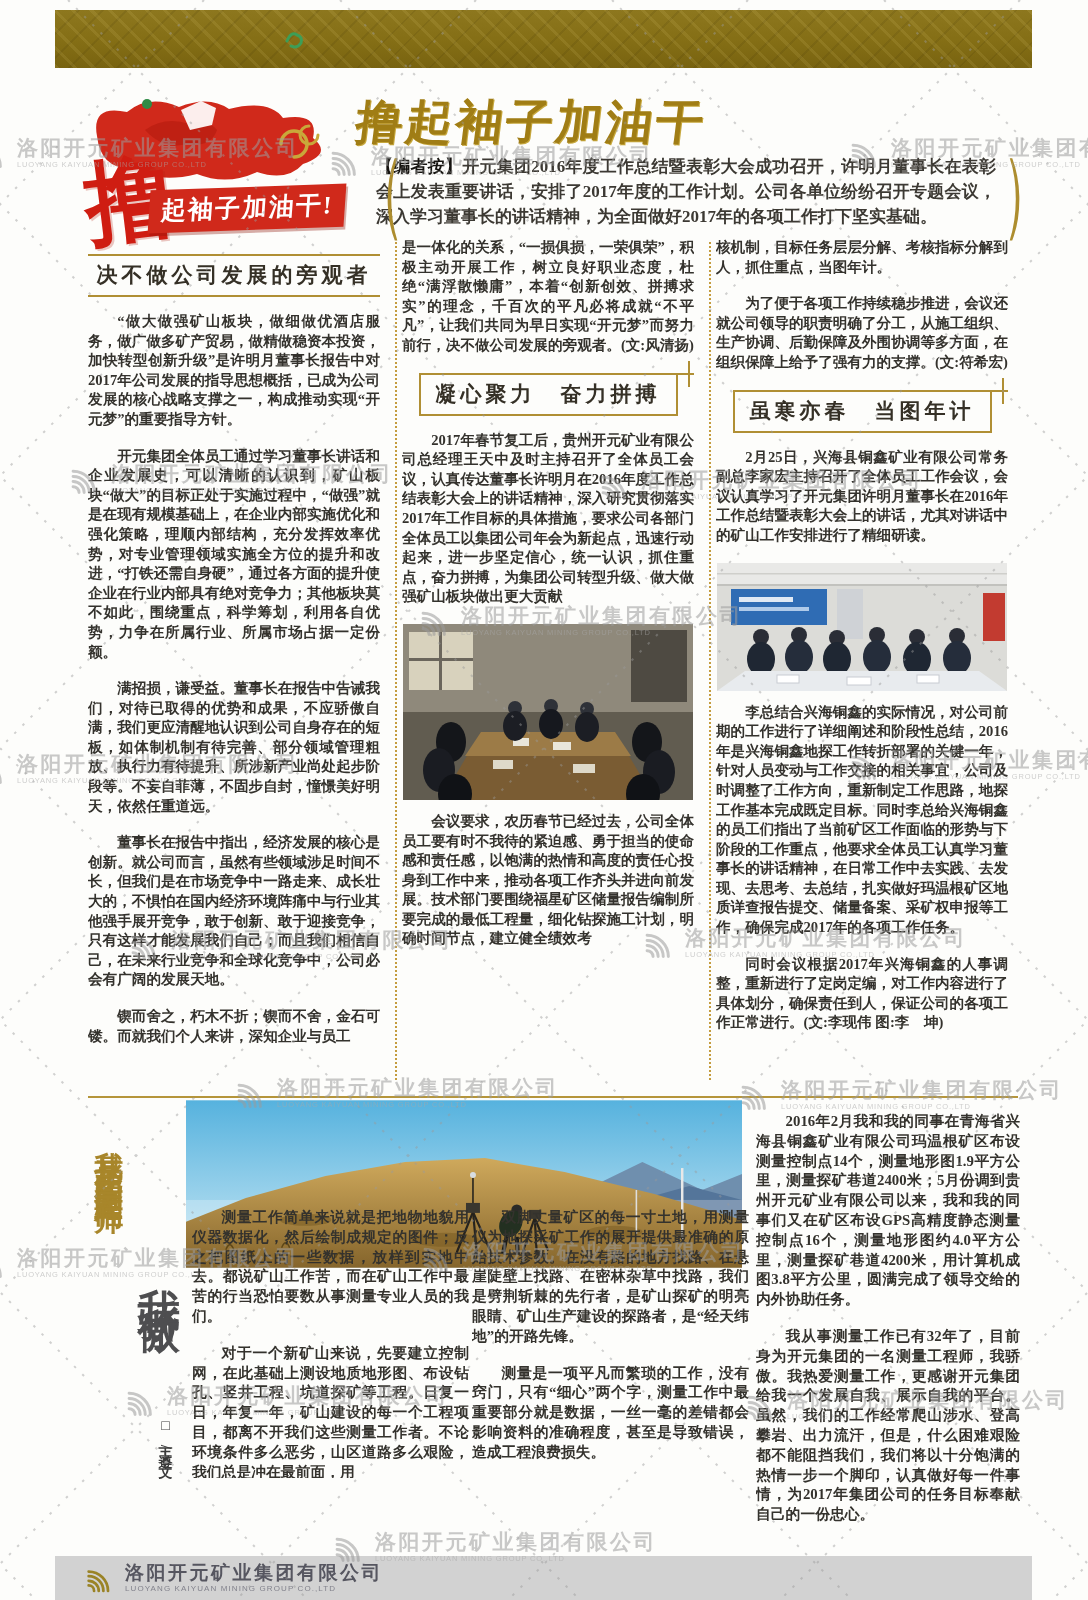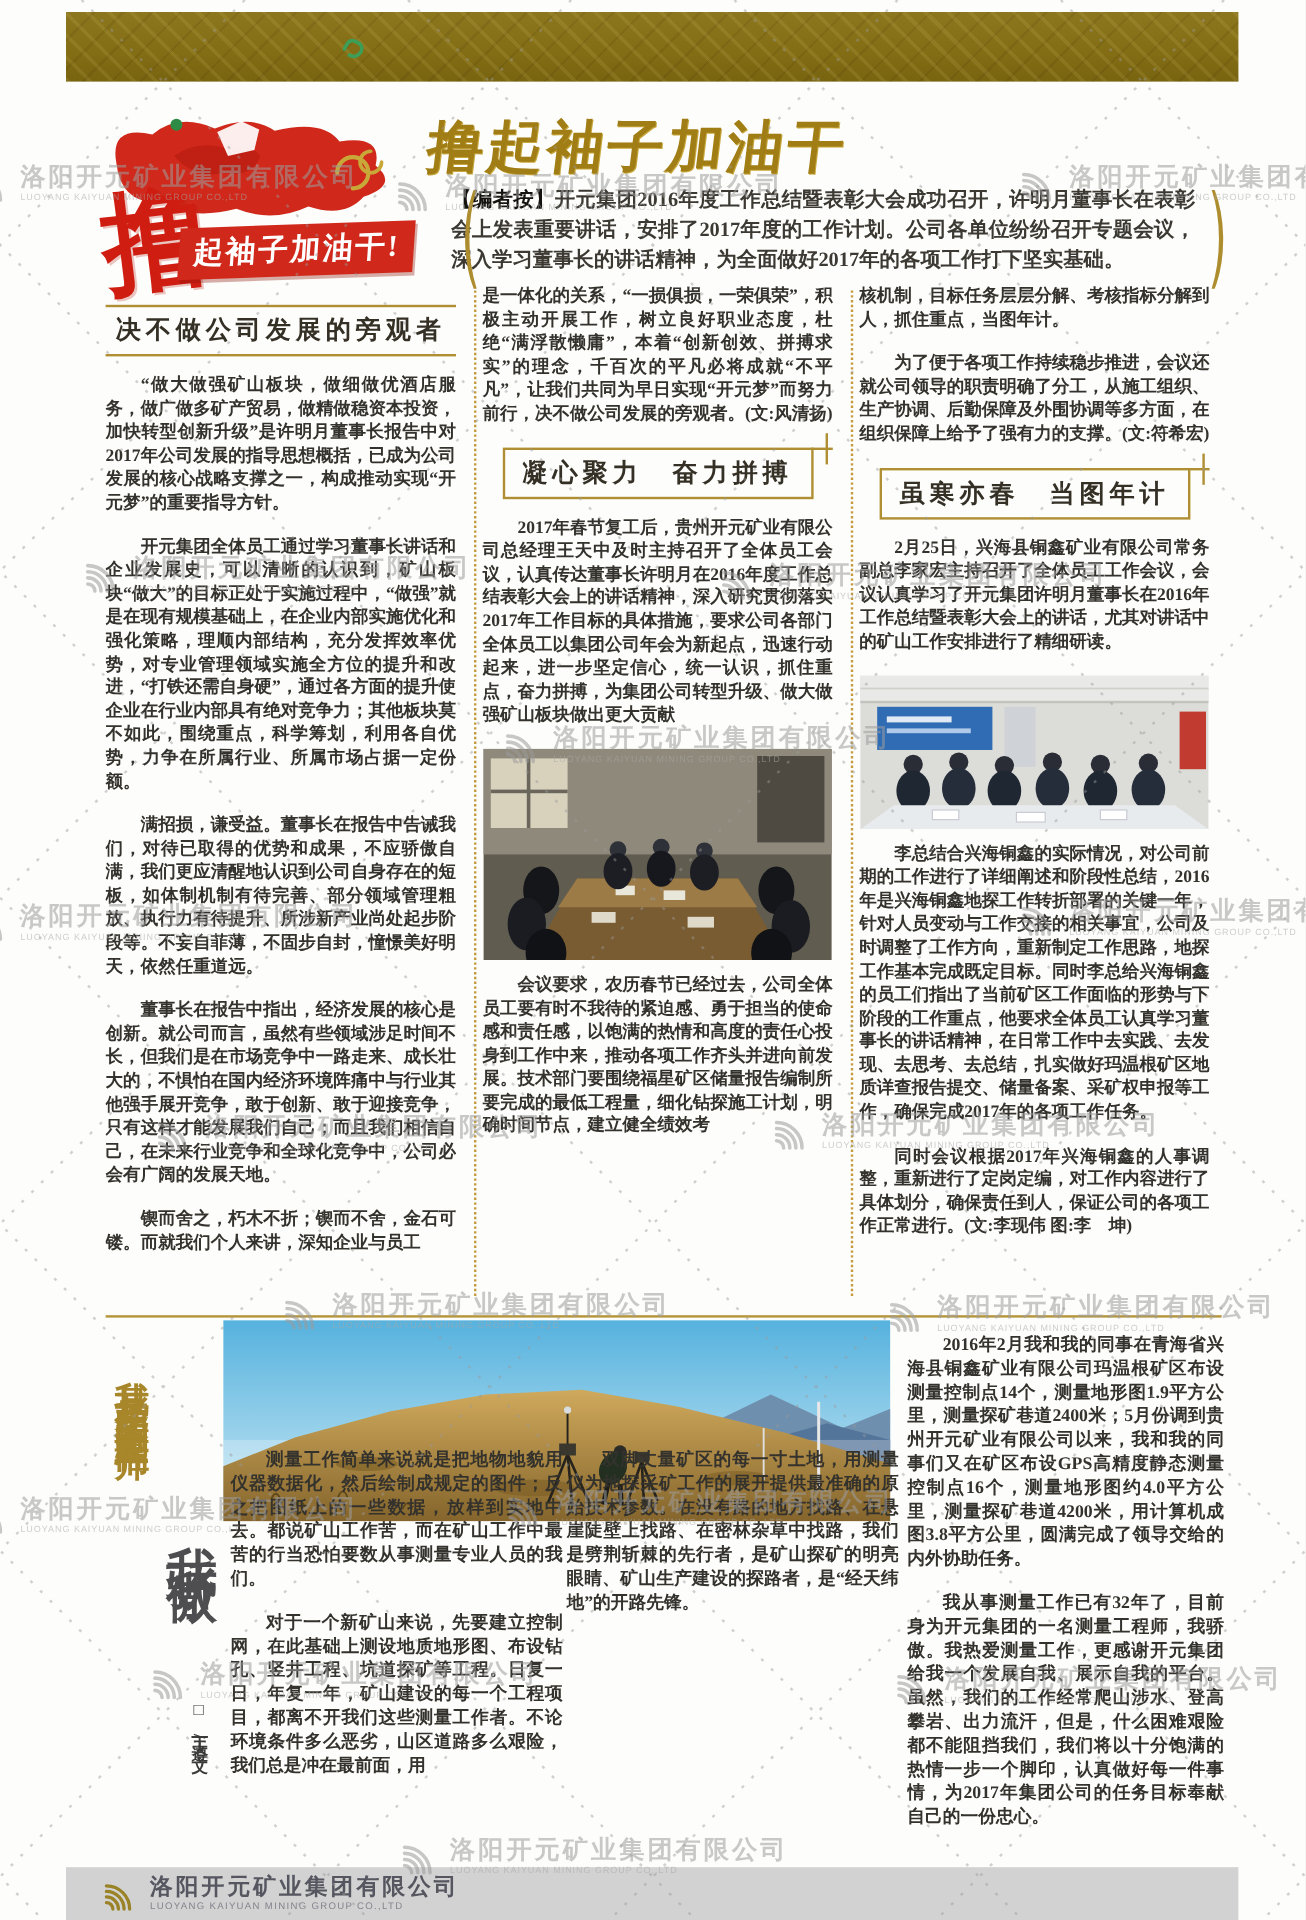--- a/index.html
+++ b/index.html
@@ -281,20 +281,21 @@
     <line x1="452" y1="90" x2="452" y2="134" stroke="#dedede" stroke-width="1.6"></line>
     <path d="M40 150 q4 -10 8 0 M60 156 q4 -10 8 0 M96 148 q4 -10 8 0 M150 158 q4 -10 8 0" stroke="#5e4718" stroke-width="1.5" fill="none"></path>
   </svg>
 
   <section class="bcol" style="left:192px">
     <p>测量工作简单来说就是把地物地貌用仪器数据化，然后绘制成规定的图件；反之把图纸上的一些数据，放样到实地中去。都说矿山工作苦，而在矿山工作中最苦的行当恐怕要数从事测量专业人员的我们。</p>
     <p>对于一个新矿山来说，先要建立控制网，在此基础上测设地质地形图、布设钻孔、竖井工程、坑道探矿等工程。日复一日，年复一年，矿山建设的每一个工程项目，都离不开我们这些测量工作者。不论环境条件多么恶劣，山区道路多么艰险，我们总是冲在最前面，用</p>
   </section>
   <section class="bcol" style="left:472px">
     <p>双脚丈量矿区的每一寸土地，用测量仪为地探采矿工作的展开提供最准确的原始技术参数。在没有路的地方找路、在悬崖陡壁上找路、在密林杂草中找路，我们是劈荆斩棘的先行者，是矿山探矿的明亮眼睛、矿山生产建设的探路者，是“经天纬地”的开路先锋。</p>
+    <p>测量是一项平凡而繁琐的工作，没有窍门，只有“细心”两个字，测量工作中最重要部分就是数据，一丝一毫的差错都会影响资料的准确程度，甚至是导致错误，造成工程浪费损失。</p>
   </section>
   <section class="bcol bcol-c" style="left:756px">
     <p>2016年2月我和我的同事在青海省兴海县铜鑫矿业有限公司玛温根矿区布设测量控制点14个，测量地形图1.9平方公里，测量探矿巷道2400米；5月份调到贵州开元矿业有限公司以来，我和我的同事们又在矿区布设GPS高精度静态测量控制点16个，测量地形图约4.0平方公里，测量探矿巷道4200米，用计算机成图3.8平方公里，圆满完成了领导交给的内外协助任务。</p>
     <p>我从事测量工作已有32年了，目前身为开元集团的一名测量工程师，我骄傲。我热爱测量工作，更感谢开元集团给我一个发展自我、展示自我的平台。虽然，我们的工作经常爬山涉水、登高攀岩、出力流汗，但是，什么困难艰险都不能阻挡我们，我们将以十分饱满的热情一步一个脚印，认真做好每一件事情，为2017年集团公司的任务目标奉献自己的一份忠心。</p>
   </section>
 
   <footer class="footer">
     <svg class="f-icon">
         <use href="#wmlogo"></use>
       </svg>

